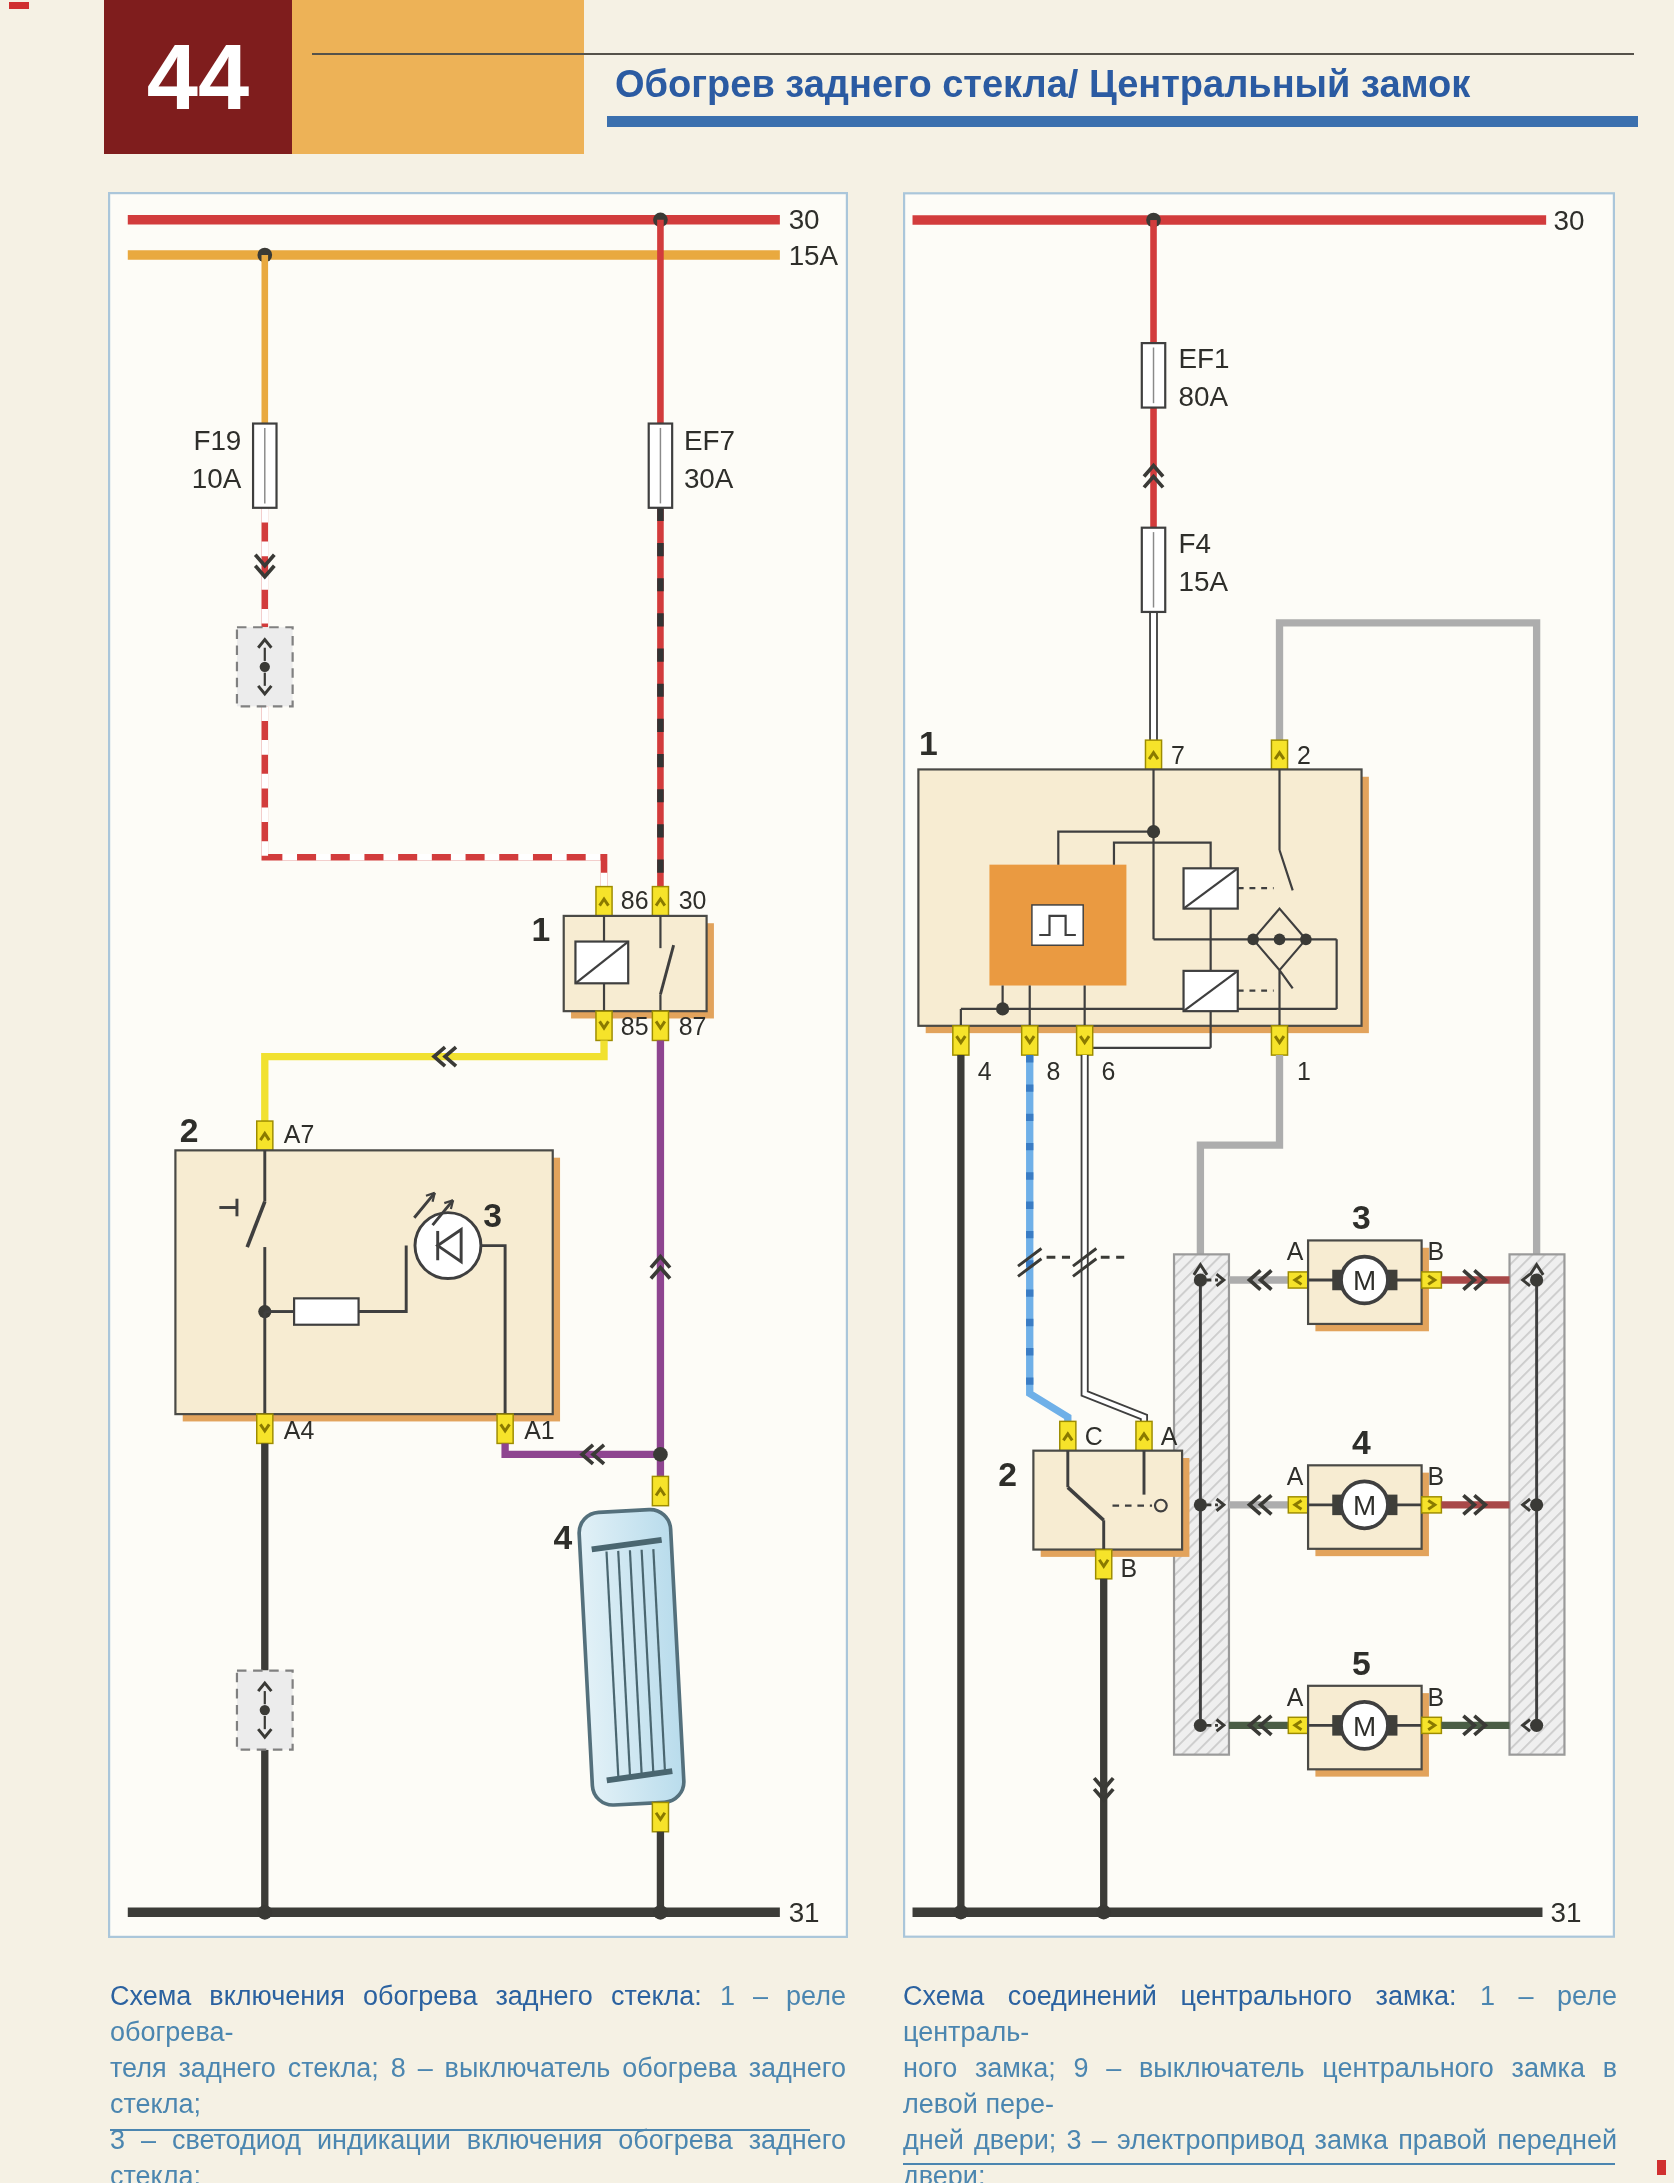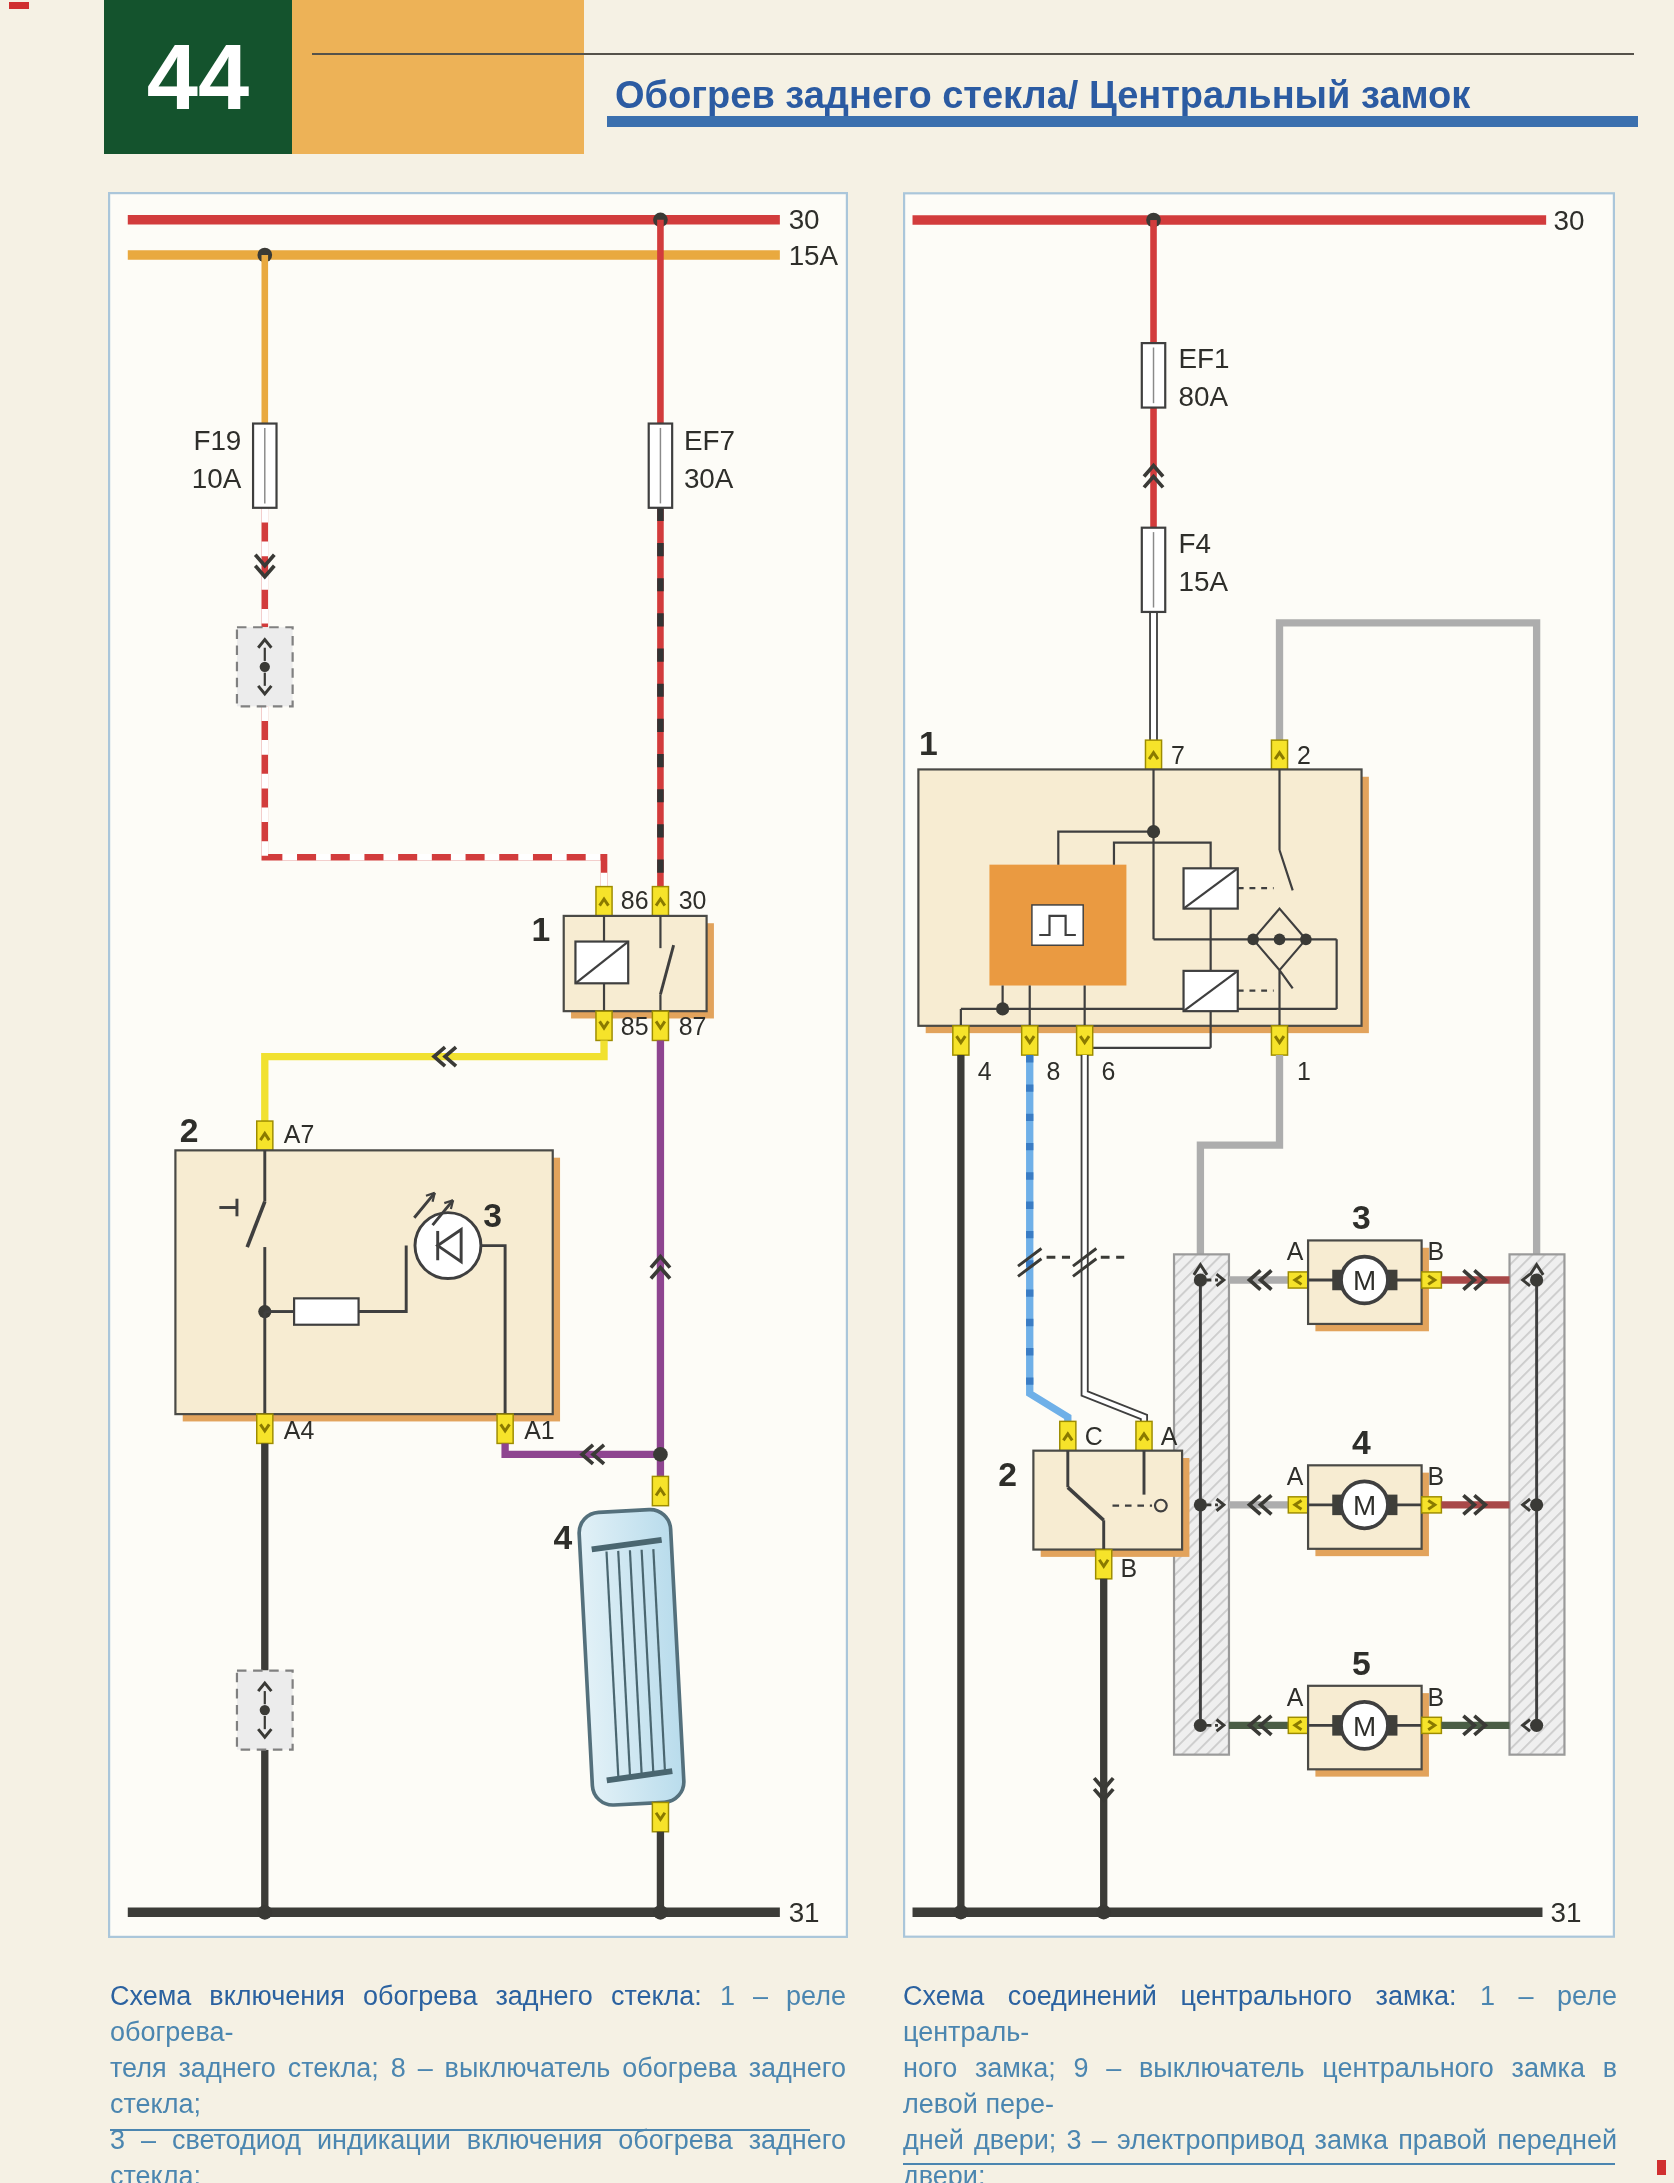--- a/index.html
+++ b/index.html
@@ -1,22 +1,22 @@
 <!DOCTYPE html>
 <html style="font-size:11.7px"><head>
 <meta charset="utf-8">
 <style>
   html,body{margin:0;padding:0;background:#e8e4d8;}
   .page{position:relative;width:1675px;height:2183px;background:#f5f1e4;overflow:hidden;
         font-family:"Liberation Sans",sans-serif;}
-  .hdr-num{position:absolute;left:104px;top:0;width:188px;height:154px;background:#14532d;
+  .hdr-num{position:absolute;left:104px;top:0;width:188px;height:154px;background:#7f1d1d;
            color:#ffffff;font-size:92px;font-weight:bold;text-align:center;line-height:154px;}
   .hdr-orange{position:absolute;left:292px;top:0;width:292px;height:154px;background:#edb257;}
   .hdr-line{position:absolute;left:312px;top:53px;width:1322px;height:2.2px;background:#55524a;}
-  .hdr-title{position:absolute;left:615px;top:74px;font-size:38px;font-weight:bold;color:#2b5ba2;white-space:nowrap;}
+  .hdr-title{position:absolute;left:615px;top:63px;font-size:38px;font-weight:bold;color:#2b5ba2;white-space:nowrap;}
   .hdr-bar{position:absolute;left:607px;top:116px;width:1031px;height:11px;background:#3b70ae;}
   .panel-svg{position:absolute;}
   .caption{position:absolute;font-size:27px;line-height:36px;color:#4b86b0;text-align:justify;}
   .caption .b{font-weight:normal;color:#2b62a0;}
   .cap-rule{position:absolute;height:2.2px;background:#4b86b0;}
   .red-tick{position:absolute;background:#d03030;}
   text{font-family:"Liberation Sans",sans-serif;fill:#2e2e2a;}
   .lbl{font-size:34px;}
   .lbl2{font-size:38px;}
   .big{font-size:46px;font-weight:bold;}

